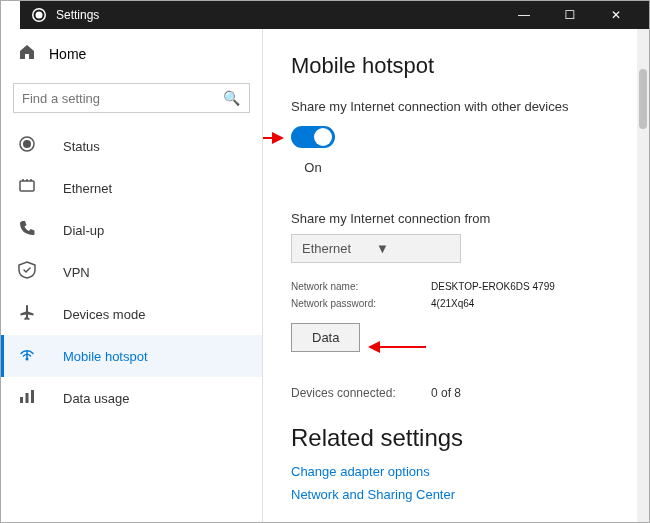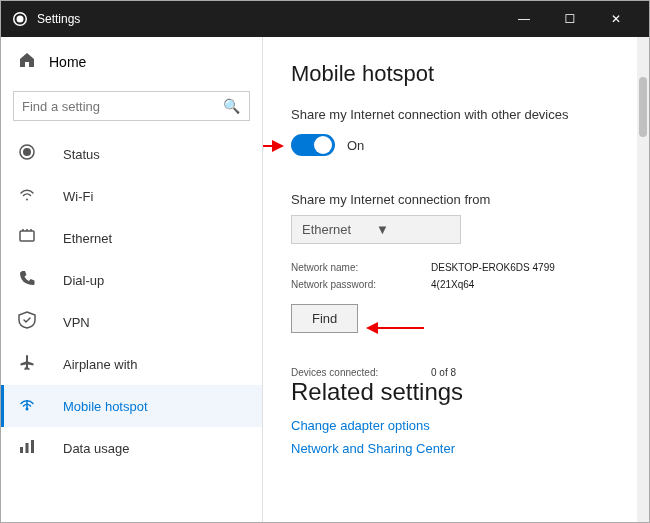--- a/index.html
+++ b/index.html
@@ -24,23 +24,24 @@
       flex-direction: column;
       box-shadow: 0 2px 8px rgba(0,0,0,0.3);
     }
 
     
     .titlebar {
       display: flex;
       align-items: center;
       background: #1e1e1e;
       color: #fff;
-      height: 36px;
+      height: 28px;
       padding: 0 10px;
       flex-shrink: 0;
+      margin-left: 19px;
     }
     .titlebar-icon {
       width: 18px;
       height: 18px;
       margin-right: 8px;
       display: flex;
       align-items: center;
       justify-content: center;
     }
     .titlebar-title {
@@ -163,20 +164,21 @@
       color: #333;
       margin-bottom: 12px;
     }
 
     .toggle-row {
       display: flex;
       align-items: center;
       gap: 12px;
       margin-bottom: 18px;
       position: relative;
+      flex-direction: column;
     }
 
     
     .toggle {
       width: 44px;
       height: 22px;
       background: #0078d7;
       border-radius: 11px;
       position: relative;
       cursor: pointer;
@@ -249,22 +251,23 @@
       background: #f2f2f2;
       padding: 6px 20px;
       font-size: 13px;
       color: #333;
       cursor: pointer;
       margin-bottom: 18px;
     }
 
     .devices-row {
       display: flex;
-      font-size: 10px;
-      color: #333;
+      font-size: 12px;
+      color: #333;
+      margin-bottom: 24px;
     }
     .devices-label {
       width: 140px;
       color: #555;
     }
 
     .related-settings-title {
       font-size: 24px;
       font-weight: 300;
       color: #1a1a1a;
@@ -346,30 +349,20 @@
       <div class="sidebar-item">
         <span class="sidebar-icon">
           <svg width="18" height="18" viewBox="0 0 18 18" fill="#555">
             <circle cx="9" cy="9" r="4"></circle>
             <circle cx="9" cy="9" r="7" fill="none" stroke="#555" stroke-width="1.5"></circle>
           </svg>
         </span>
         <span>Status</span>
       </div>
 
-      <div class="sidebar-item">
-        <span class="sidebar-icon">
-          <svg width="18" height="18" viewBox="0 0 18 18" fill="none" stroke="#555" stroke-width="1.5">
-            <path d="M9 13.5a1 1 0 100 2 1 1 0 000-2z" fill="#555" stroke="none"></path>
-            <path d="M5.5 10.5a5 5 0 017 0" stroke-linecap="round"></path>
-            <path d="M3 8a8 8 0 0112 0" stroke-linecap="round"></path>
-          </svg>
-        </span>
-        <span>Wi-Fi</span>
-      </div>
 
       <div class="sidebar-item">
         <span class="sidebar-icon">
           <svg width="18" height="18" viewBox="0 0 18 18" fill="#555">
             <rect x="2" y="4" width="14" height="10" rx="1" fill="none" stroke="#555" stroke-width="1.5"></rect>
             <line x1="5" y1="4" x2="5" y2="2" stroke="#555" stroke-width="1.5"></line>
             <line x1="9" y1="4" x2="9" y2="2" stroke="#555" stroke-width="1.5"></line>
             <line x1="13" y1="4" x2="13" y2="2" stroke="#555" stroke-width="1.5"></line>
           </svg>
         </span>
@@ -394,21 +387,21 @@
         </span>
         <span>VPN</span>
       </div>
 
       <div class="sidebar-item">
         <span class="sidebar-icon">
           <svg width="18" height="18" viewBox="0 0 18 18" fill="#555">
             <path d="M15.5 10.5L10 8.5V3a1 1 0 00-2 0v5.5L2.5 10.5v2l5.5-1v2.5l-1.5 1V17l2.5-.5 2.5.5v-1.5l-1.5-1V11.5l5.5 1z"></path>
           </svg>
         </span>
-        <span>Airplane with</span>
+        <span>Devices mode</span>
       </div>
 
       <div class="sidebar-item active">
         <span class="sidebar-icon">
           <svg width="18" height="18" viewBox="0 0 18 18" fill="none">
             <circle cx="9" cy="14" r="1.5" fill="#0078d7"></circle>
             <path d="M5.5 11a5 5 0 017 0" stroke="#0078d7" stroke-width="1.5" stroke-linecap="round"></path>
             <path d="M3 8.5a8 8 0 0112 0" stroke="#0078d7" stroke-width="1.5" stroke-linecap="round"></path>
             <line x1="9" y1="14" x2="9" y2="6" stroke="#0078d7" stroke-width="1.5"></line>
           </svg>
@@ -465,21 +458,21 @@
           <span class="network-row-value">DESKTOP-EROK6DS 4799</span>
         </div>
         <div class="network-row">
           <span class="network-row-label">Network password:</span>
           <span class="network-row-value">4(21Xq64</span>
         </div>
       </div>
 
       
       <div style="position:relative; display:inline-flex; align-items:center; margin-bottom:16px;">
-        <button class="edit-btn">Find</button>
+        <button class="edit-btn">Data</button>
         <svg width="65" height="28" style="margin-left:6px; vertical-align:middle;">
           <defs>
             <marker id="arrowhead2" markerWidth="6" markerHeight="6" refX="3" refY="3" orient="auto-start-reverse">
               <polygon points="0 0, 6 3, 0 6" fill="#e00"></polygon>
             </marker>
           </defs>
           <line x1="60" y1="14" x2="8" y2="14" stroke="#e00" stroke-width="2" marker-end="url(#arrowhead2)"></line>
         </svg>
       </div>
 

